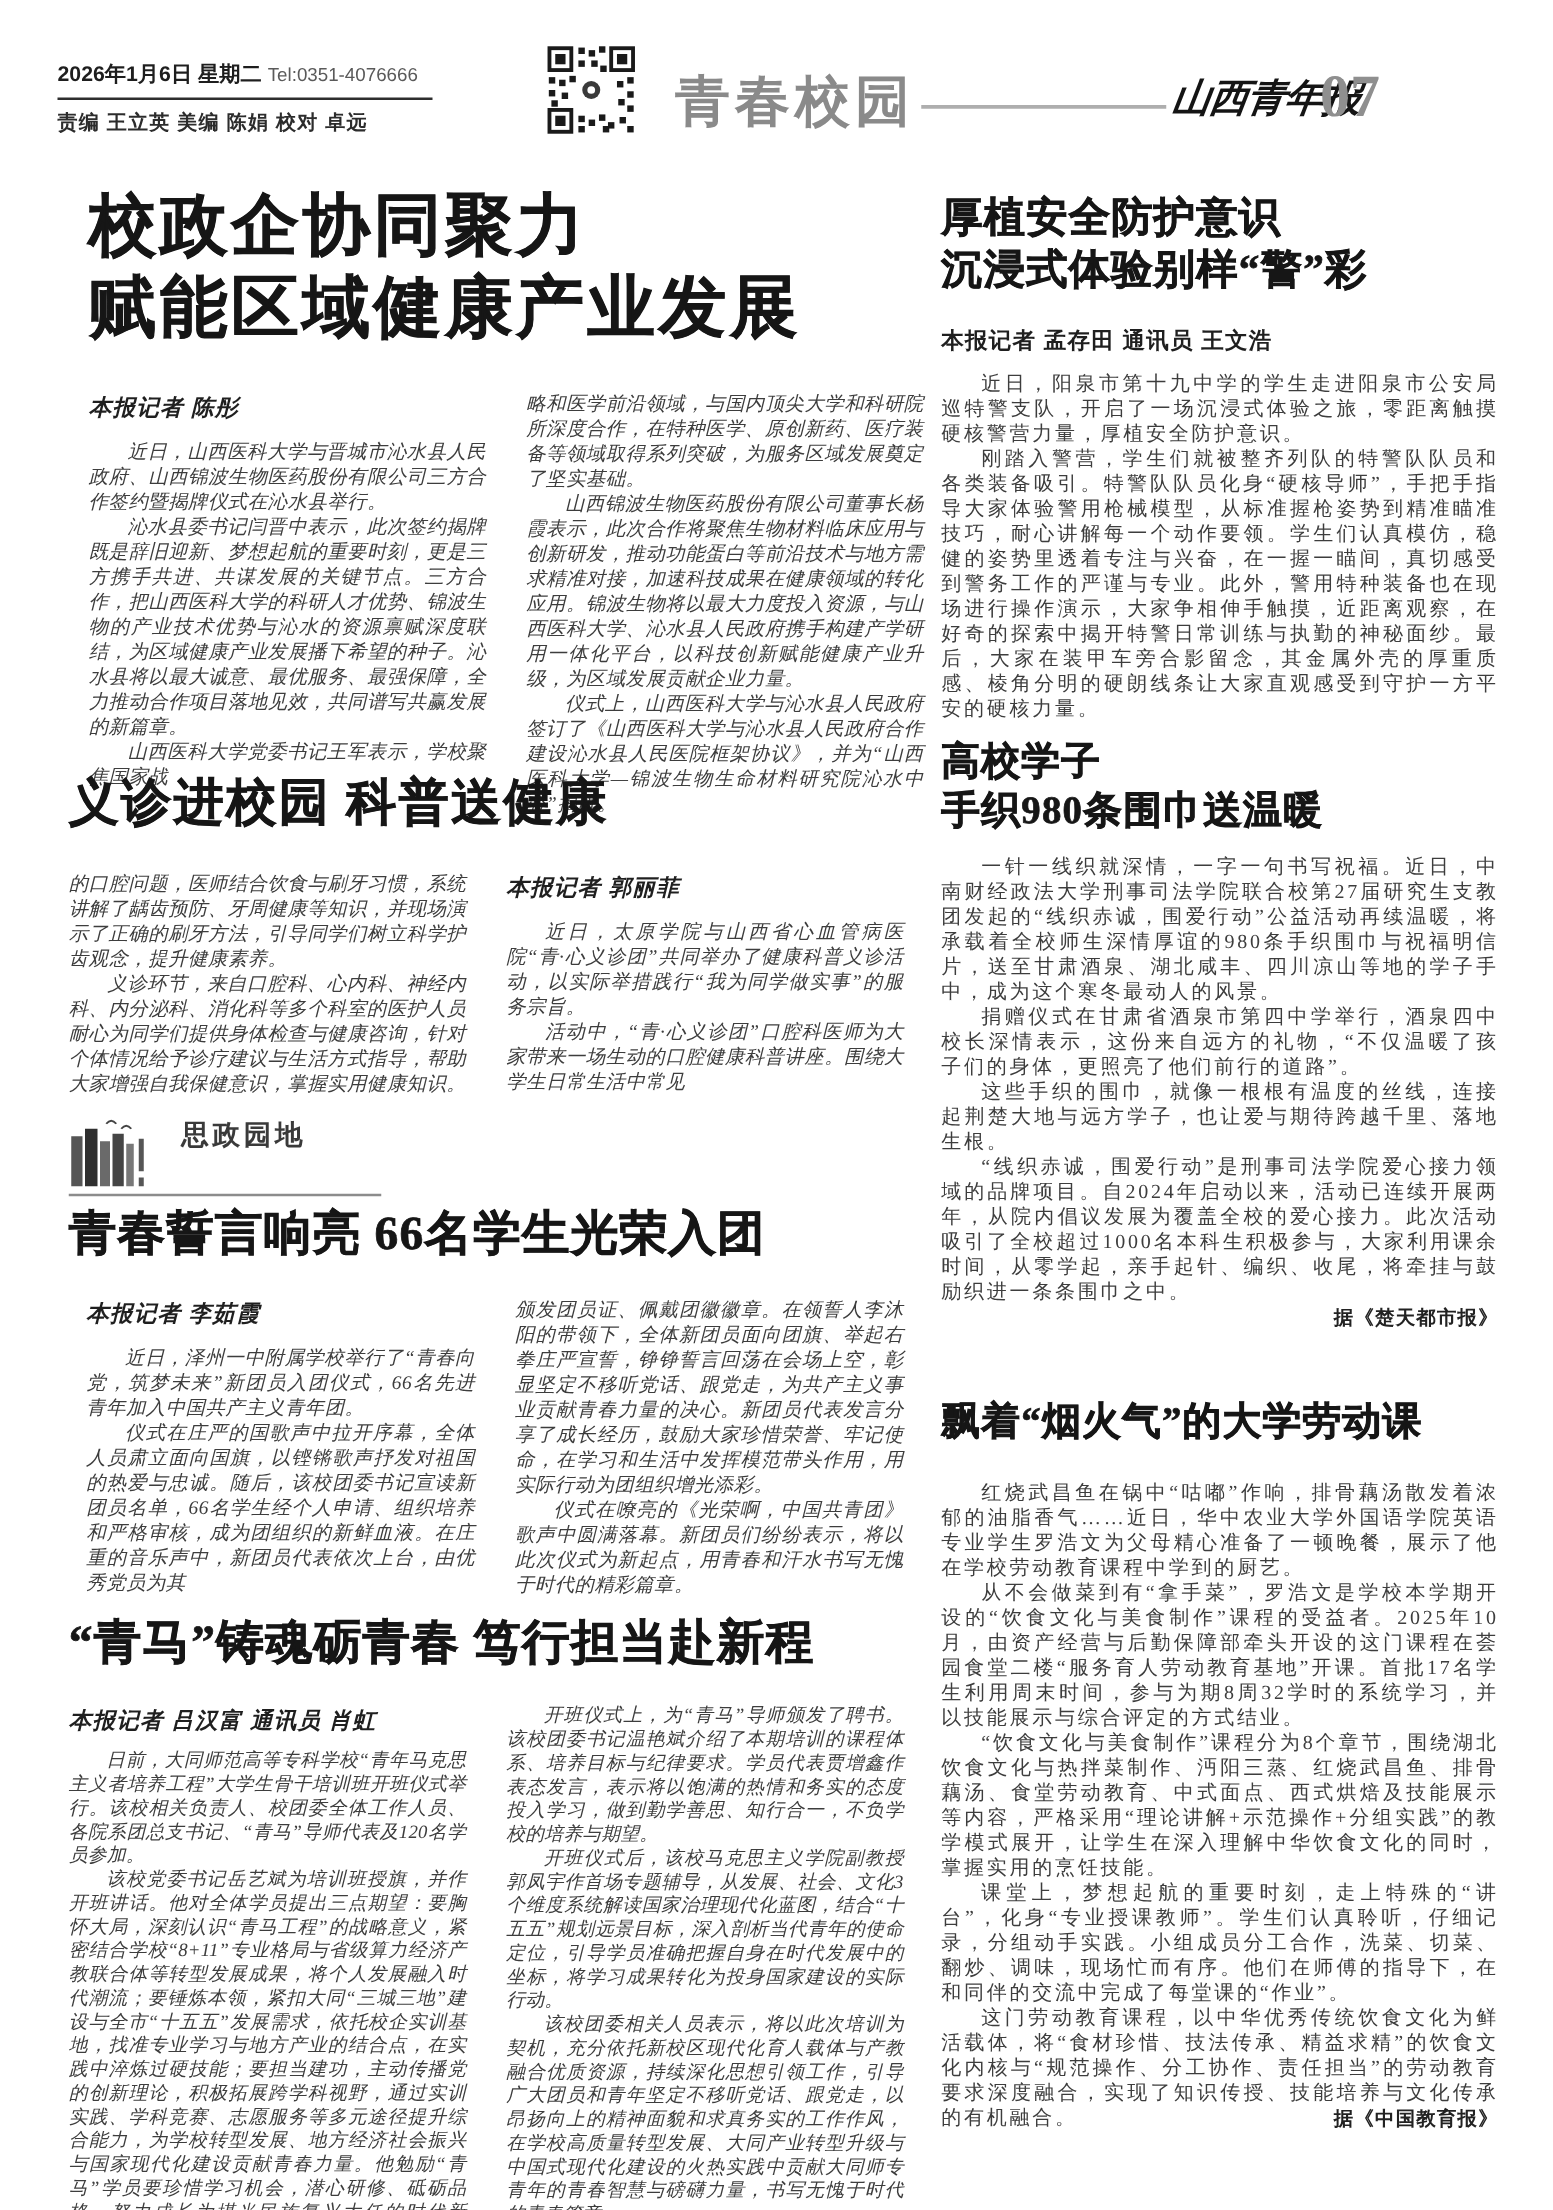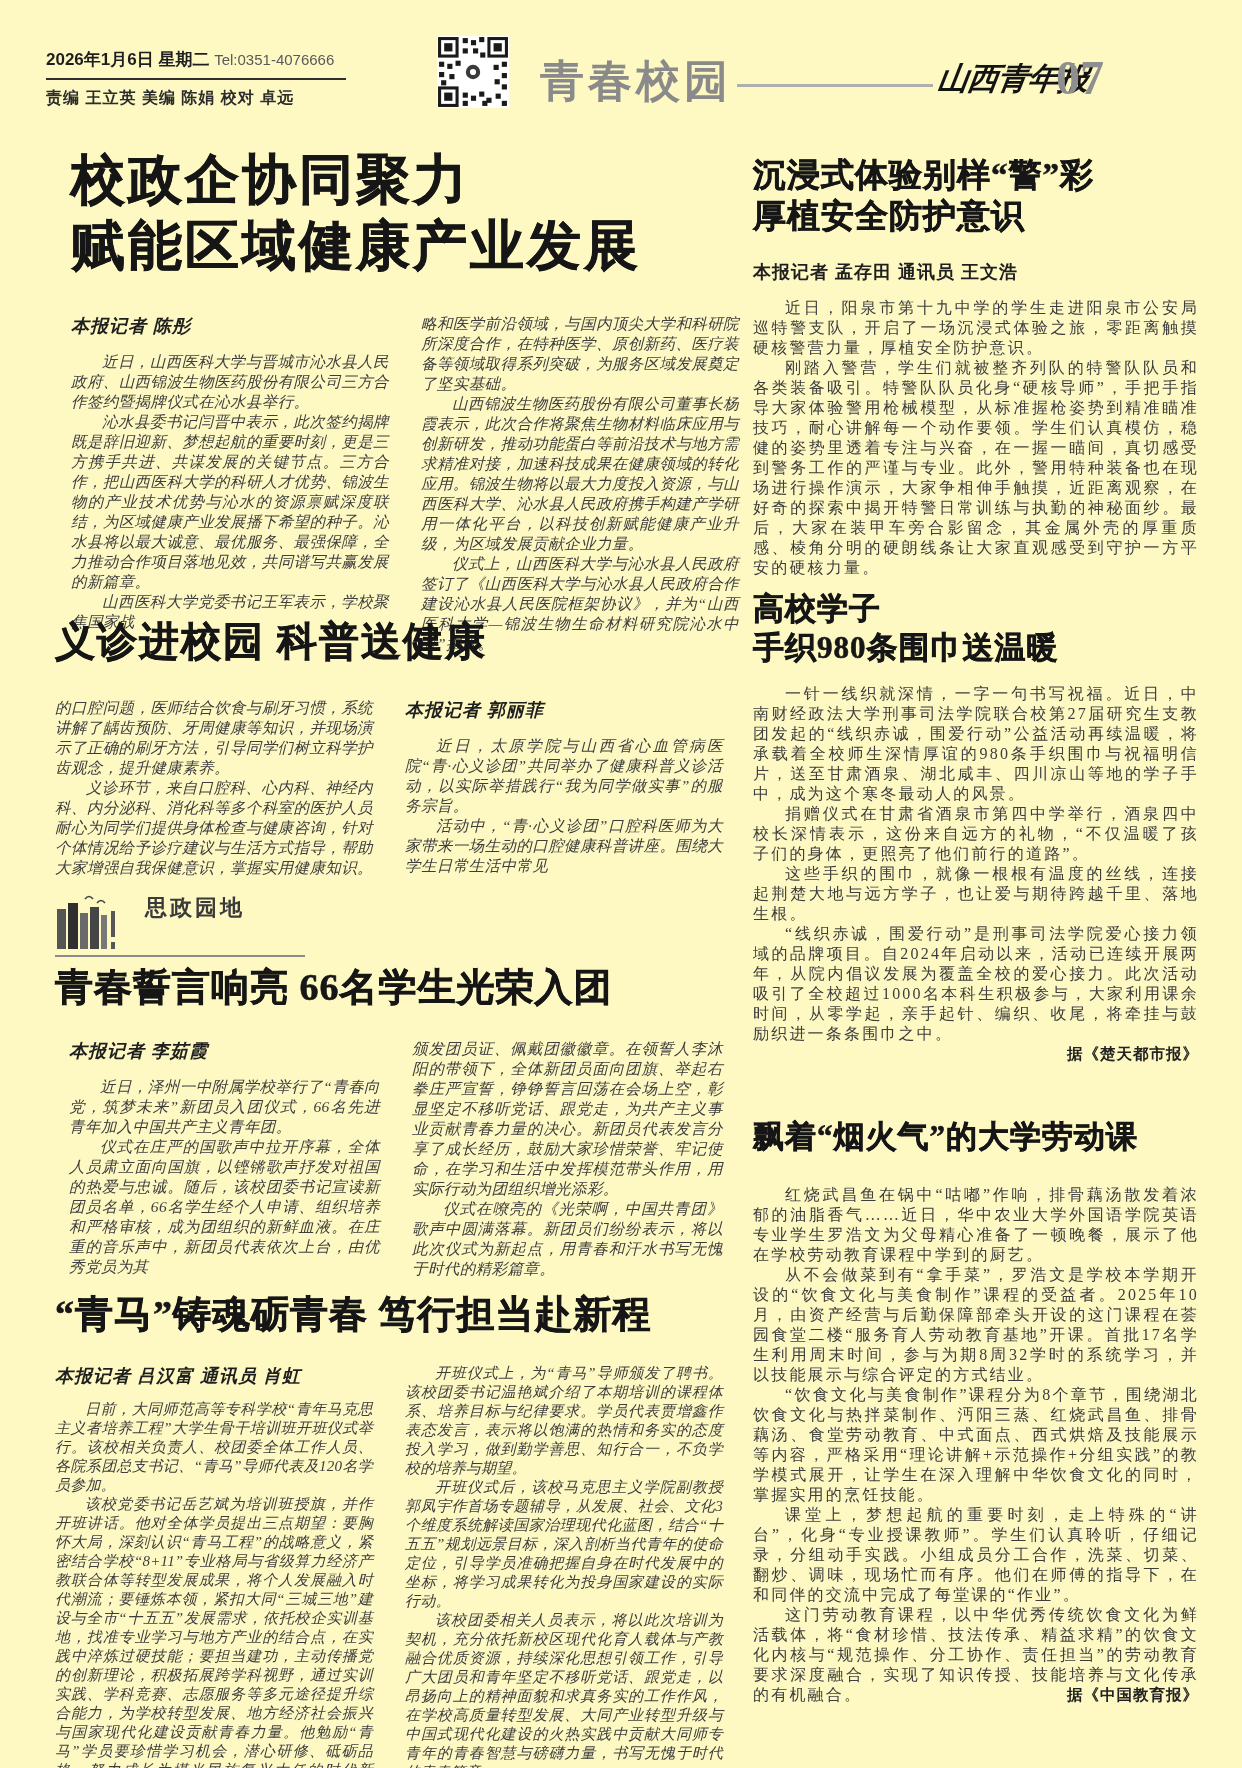--- a/index.html
+++ b/index.html
@@ -1,16 +1,16 @@
 <!DOCTYPE html>
 <html><head>
 <meta charset="utf-8">
 <style>
   html,body{margin:0;padding:0;background:#e8e8e4;}
-  .page{position:relative;width:1242px;height:1768px;margin:0 auto;background:#fef9c3;
+  .page{position:relative;width:1242px;height:1768px;margin:0 auto;background:#ffffff;
         font-family:"Liberation Serif",serif;color:#3f3f3f;overflow:hidden;}
   
   .hdr-left{position:absolute;left:46px;top:48px;width:330px;font-family:"Liberation Sans",sans-serif;}
   .hdr-date-line{font-size:17px;color:#1e1e1e;font-weight:bold;white-space:nowrap;}
   .hdr-tel{font-weight:normal;color:#5a5a5a;font-size:15px;}
   .hdr-rule{height:2px;background:#2e2e2e;margin:7px 0 8px 0;width:300px;}
   .hdr-staff{font-size:16px;color:#2c2c2c;font-weight:bold;letter-spacing:1px;white-space:nowrap;}
   .qr{position:absolute;left:437px;top:36px;width:72px;height:72px;}
   .section-title{position:absolute;left:540px;top:52px;font-size:44px;font-weight:900;color:#8a8a8a;
         letter-spacing:4px;font-family:"Liberation Serif",serif;white-space:nowrap;}
@@ -186,22 +186,22 @@
       </div>
       <div class="col">
         <p>开班仪式上，为“青马”导师颁发了聘书。该校团委书记温艳斌介绍了本期培训的课程体系、培养目标与纪律要求。学员代表贾增鑫作表态发言，表示将以饱满的热情和务实的态度投入学习，做到勤学善思、知行合一，不负学校的培养与期望。</p>
         <p>开班仪式后，该校马克思主义学院副教授郭凤宇作首场专题辅导，从发展、社会、文化3个维度系统解读国家治理现代化蓝图，结合“十五五”规划远景目标，深入剖析当代青年的使命定位，引导学员准确把握自身在时代发展中的坐标，将学习成果转化为投身国家建设的实际行动。</p>
         <p>该校团委相关人员表示，将以此次培训为契机，充分依托新校区现代化育人载体与产教融合优质资源，持续深化思想引领工作，引导广大团员和青年坚定不移听党话、跟党走，以昂扬向上的精神面貌和求真务实的工作作风，在学校高质量转型发展、大同产业转型升级与中国式现代化建设的火热实践中贡献大同师专青年的青春智慧与磅礴力量，书写无愧于时代的青春篇章。</p>
       </div>
     </div>
   </div>
 
   <div class="art" style="left:753px;top:155px;width:446px;">
+    <div class="hl hl-33">厚植安全防护意识</div>
     <div class="hl hl-33">沉浸式体验别样“警”彩</div>
-    <div class="hl hl-33">厚植安全防护意识</div>
     <div class="byline" style="margin-top:22px;">本报记者 孟存田 通讯员 王文浩</div>
     <div class="body rbody" style="margin-top:14px;">
       <p>近日，阳泉市第十九中学的学生走进阳泉市公安局巡特警支队，开启了一场沉浸式体验之旅，零距离触摸硬核警营力量，厚植安全防护意识。</p>
       <p>刚踏入警营，学生们就被整齐列队的特警队队员和各类装备吸引。特警队队员化身“硬核导师”，手把手指导大家体验警用枪械模型，从标准握枪姿势到精准瞄准技巧，耐心讲解每一个动作要领。学生们认真模仿，稳健的姿势里透着专注与兴奋，在一握一瞄间，真切感受到警务工作的严谨与专业。此外，警用特种装备也在现场进行操作演示，大家争相伸手触摸，近距离观察，在好奇的探索中揭开特警日常训练与执勤的神秘面纱。最后，大家在装甲车旁合影留念，其金属外壳的厚重质感、棱角分明的硬朗线条让大家直观感受到守护一方平安的硬核力量。</p>
     </div>
   </div>
 
   <div class="art" style="left:753px;top:590px;width:446px;">
     <div class="hl hl-31">高校学子</div>
     <div class="hl hl-31">手织980条围巾送温暖</div>

